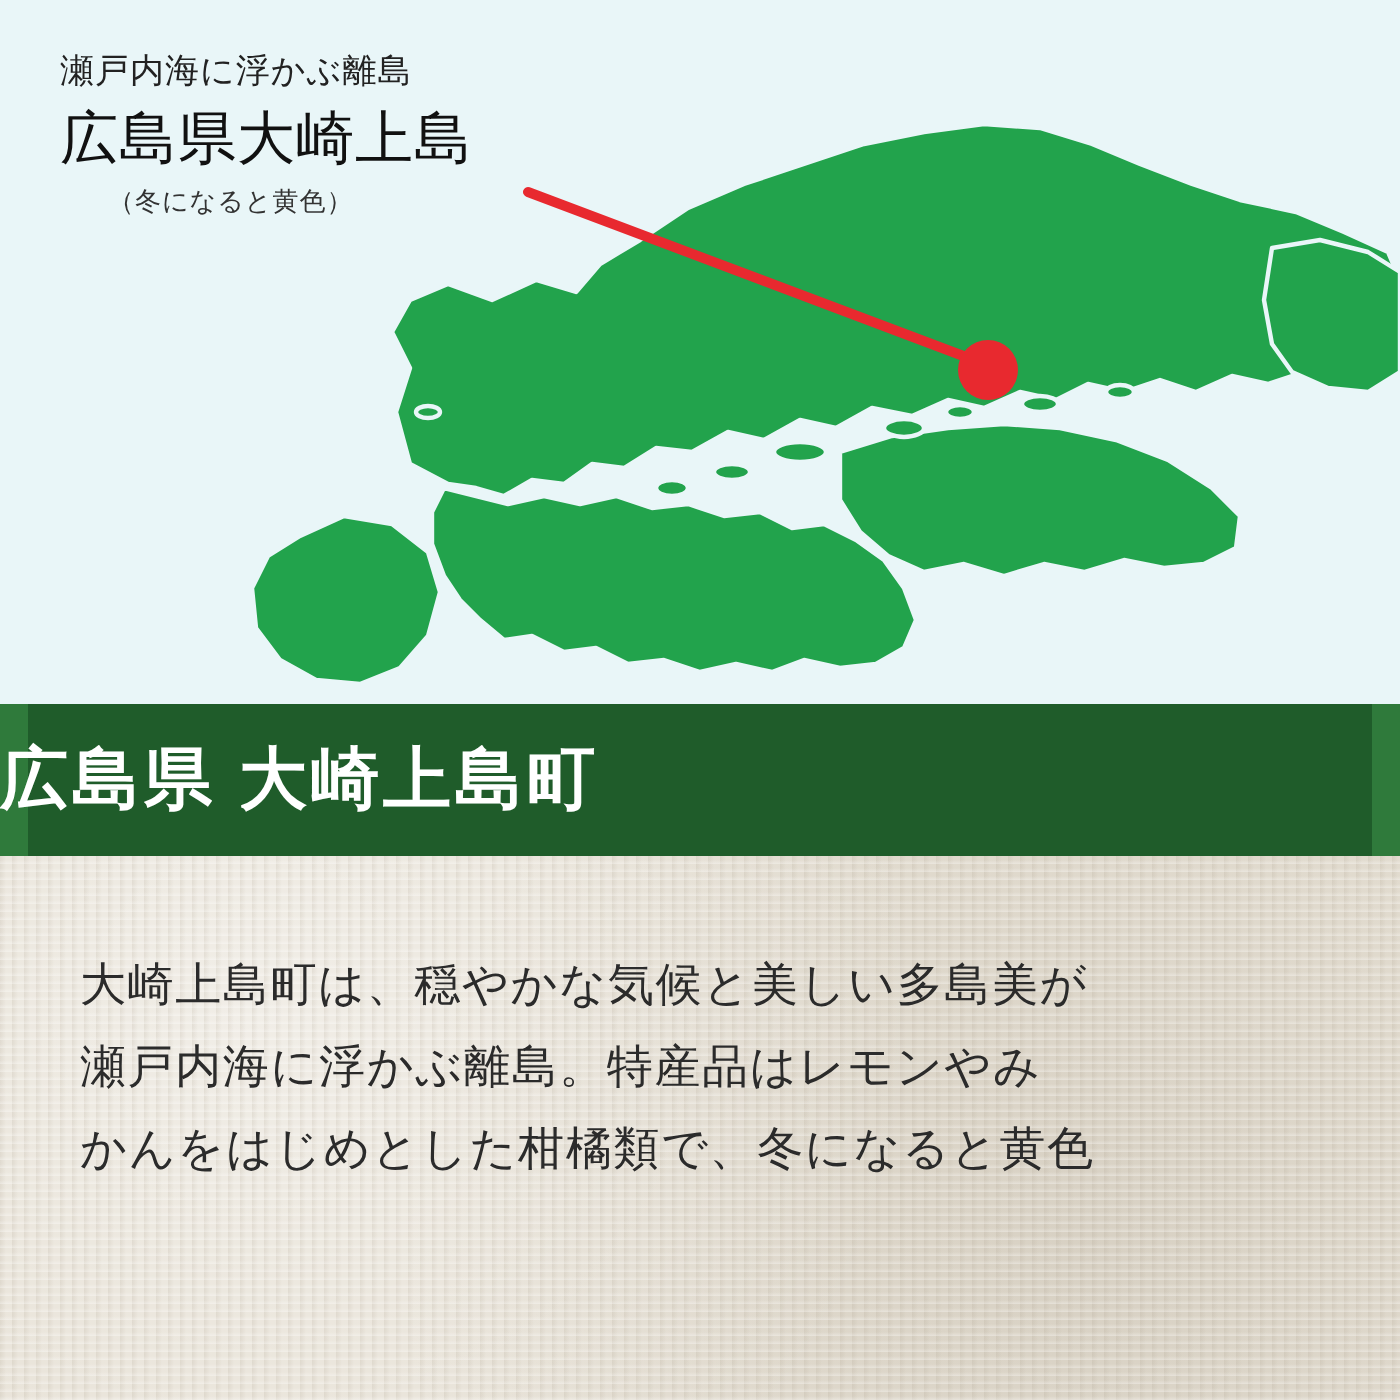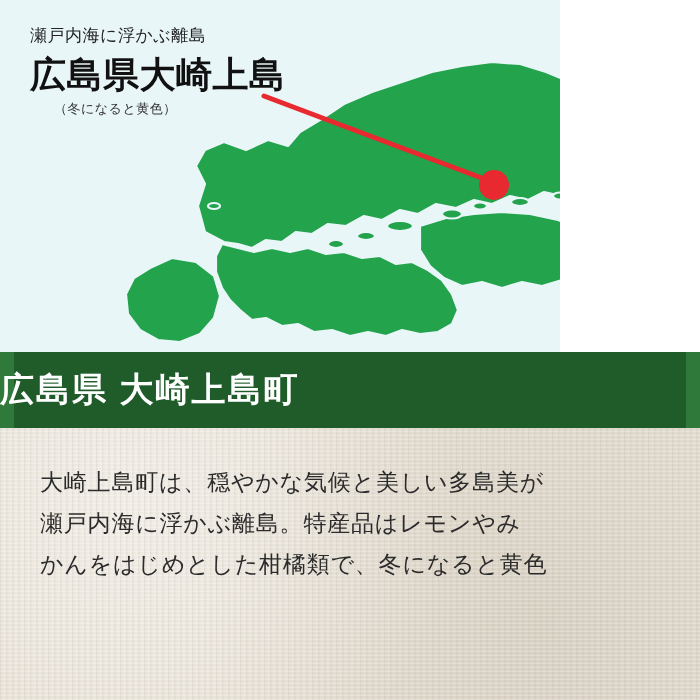--- a/index.html
+++ b/index.html
@@ -15,21 +15,21 @@
   }
   .page {
     position: relative;
     width: 700px;
     height: 700px;
   }
 
   
   .map-panel {
     position: relative;
-    width: 560px;
+    width: 700px;
     height: 352px;
     background: #e9f6f8;
     overflow: hidden;
   }
   .map-svg {
     position: absolute;
     left: 0;
     top: 0;
     width: 700px;
     height: 352px;
@@ -41,22 +41,22 @@
     z-index: 5;
   }
   .cap-line1 {
     font-size: 17px;
     color: #222222;
     letter-spacing: 0.5px;
     line-height: 1.2;
     margin-bottom: 8px;
   }
   .cap-title {
-    font-size: 36px;
-    font-weight: bold;
+    font-size: 29px;
+    font-weight: normal;
     color: #111111;
     letter-spacing: 0.5px;
     line-height: 1.15;
   }
   .cap-reading {
     font-size: 13px;
     color: #333333;
     letter-spacing: 0.5px;
     margin-top: 4px;
     margin-left: 24px;
@@ -104,21 +104,21 @@
     position: relative;
     width: 700px;
     height: 272px;
     background: #e6e0d4;
     background-image:
       repeating-linear-gradient(0deg, rgba(255,255,255,0.35) 0px, rgba(255,255,255,0) 2px, rgba(255,255,255,0) 4px),
       repeating-linear-gradient(90deg, rgba(160,148,128,0.16) 0px, rgba(160,148,128,0) 3px, rgba(160,148,128,0) 6px),
       radial-gradient(circle at 18% 28%, rgba(255,255,255,0.45), rgba(255,255,255,0) 55%),
       radial-gradient(circle at 78% 72%, rgba(150,138,118,0.18), rgba(150,138,118,0) 60%);
     box-sizing: border-box;
-    padding: 34px 40px 0 40px;
+    padding: 44px 40px 0 40px;
   }
   .desc-text {
     font-size: 23px;
     line-height: 1.78;
     color: #2b2b2b;
     letter-spacing: 0.8px;
   }
 </style>
 </head>
 <body>

